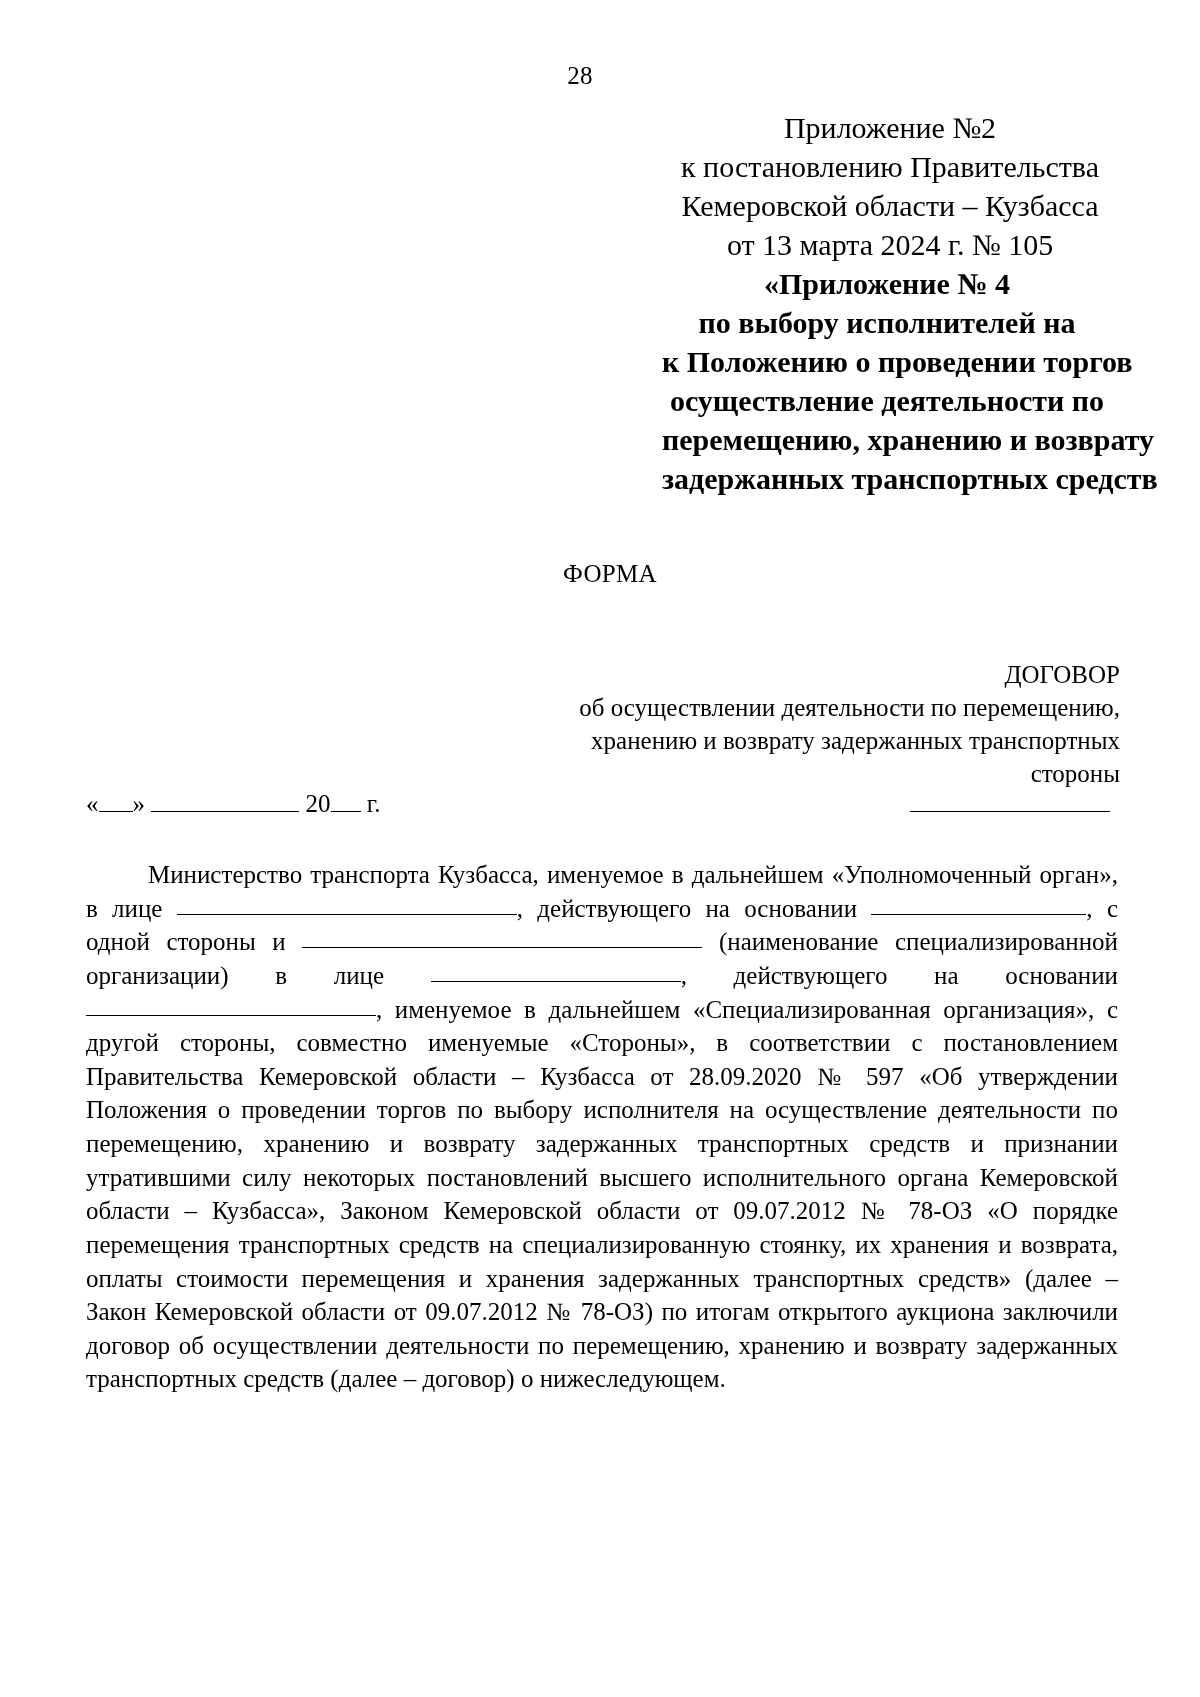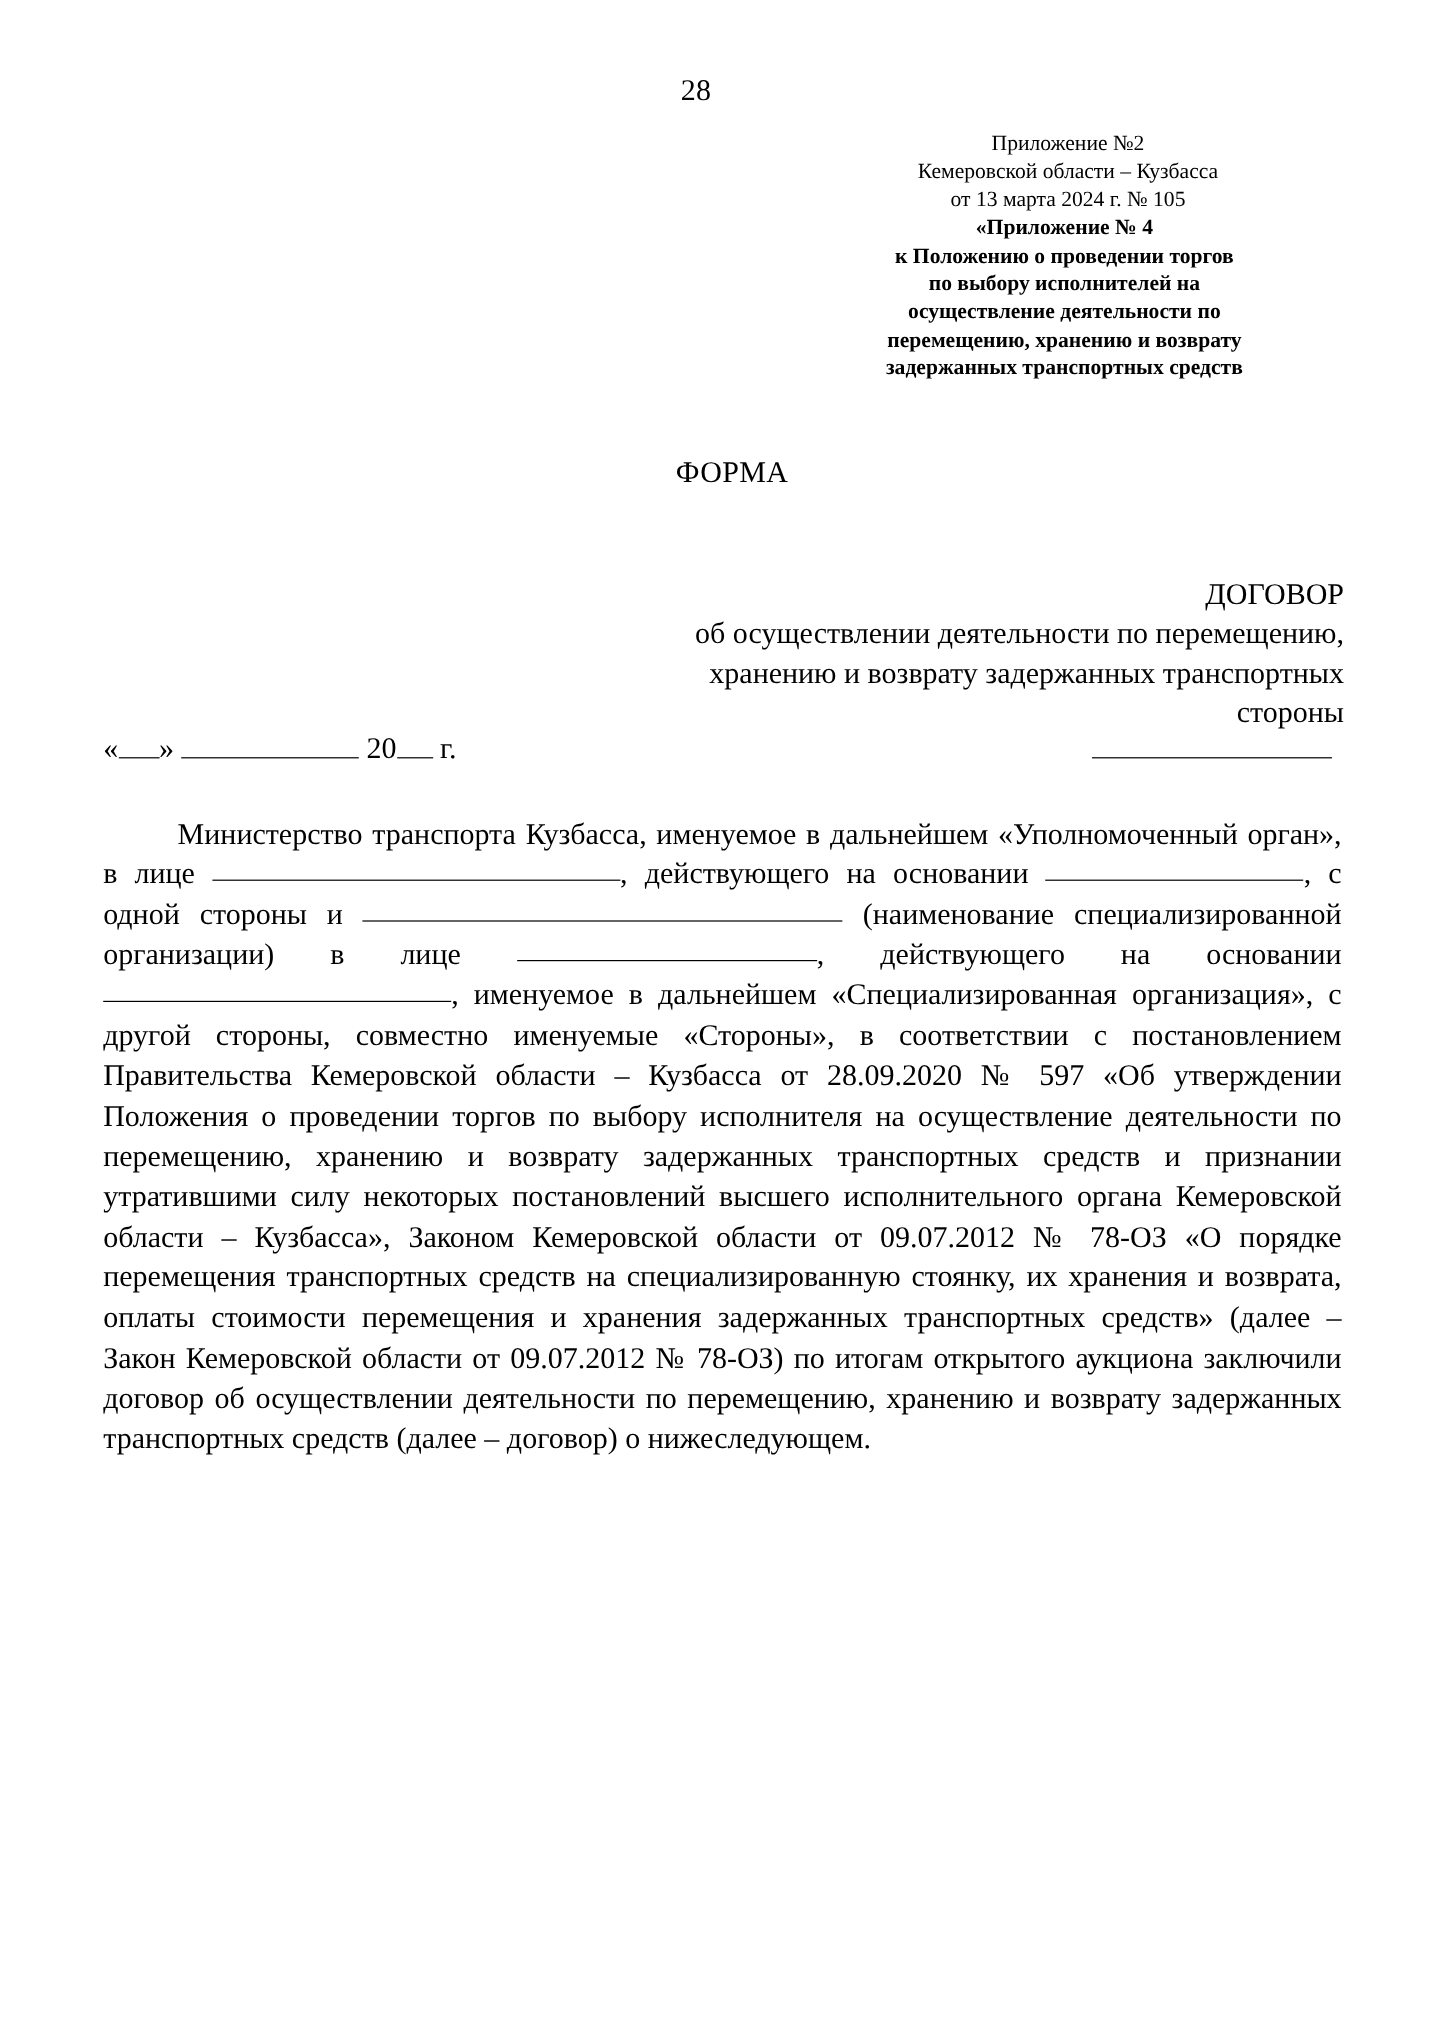--- a/index.html
+++ b/index.html
@@ -27,21 +27,21 @@
     font-size: 25px;
     margin-left: -40px;
     margin-bottom: 18px;
     letter-spacing: 0.2px;
   }
   .block-right {
     width: 430px;
     margin-left: auto;
     margin-right: 15px;
     text-align: center;
-    font-size: 18px;
+    font-size: 30px;
     line-height: 1.30;
   }
   .block-right div {
     white-space: nowrap;
   }
   .appendix2 {
     margin-top: 2px;
   }
   .appendix4 {
     width: 450px;
@@ -110,28 +110,29 @@
 </style>
 </head>
 <body>
 
 <div class="page">
 
   <div class="page-number">28</div>
 
   <div class="block-right appendix2">
     <div>Приложение №2</div>
+    <div>к постановлению Правительства</div>
     <div>Кемеровской области – Кузбасса</div>
     <div>от 13 марта 2024 г. № 105</div>
   </div>
 
   <div class="block-right appendix4">
     <div>«Приложение № 4</div>
+    <div>по выбору исполнителей на</div>
     <div>к Положению о проведении торгов</div>
-    <div>по выбору исполнителей на</div>
     <div>осуществление деятельности по</div>
     <div>перемещению, хранению и возврату</div>
     <div>задержанных транспортных средств</div>
   </div>
 
   <div class="form-title">ФОРМА</div>
 
   <div class="doc-title">
     <div class="dt-line">ДОГОВОР</div>
     <div class="dt-line">об осуществлении деятельности по перемещению,</div>

